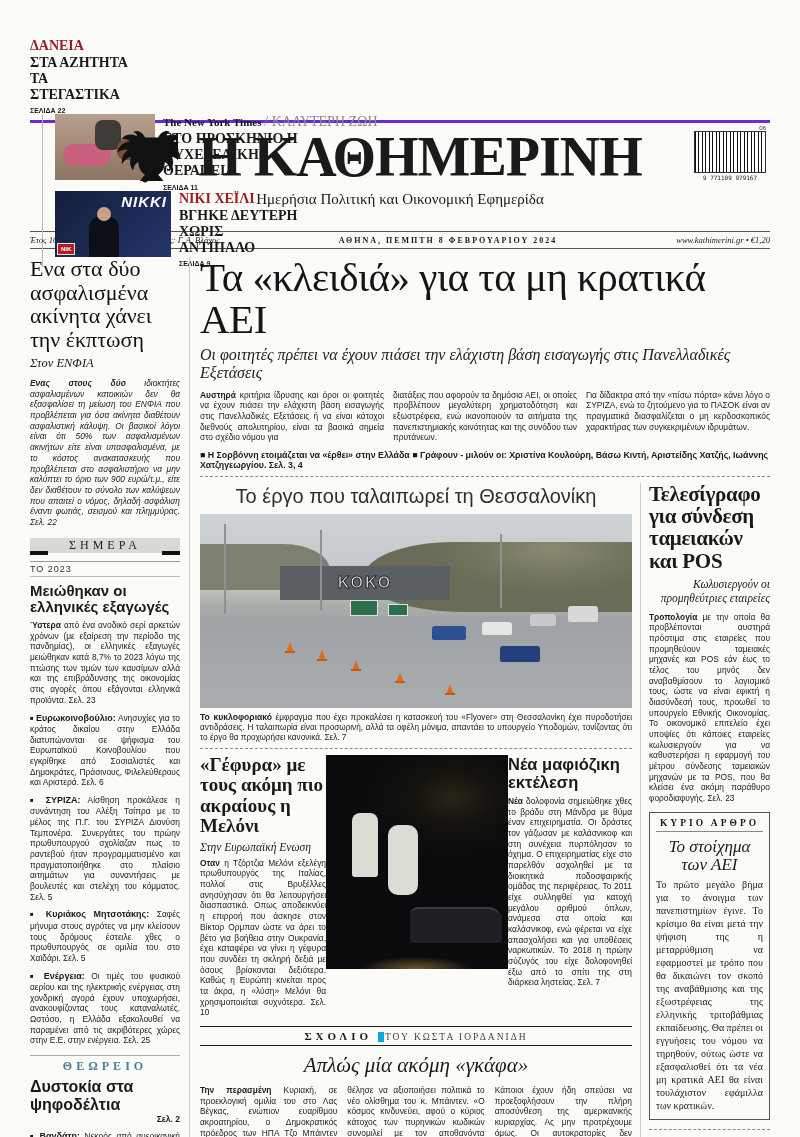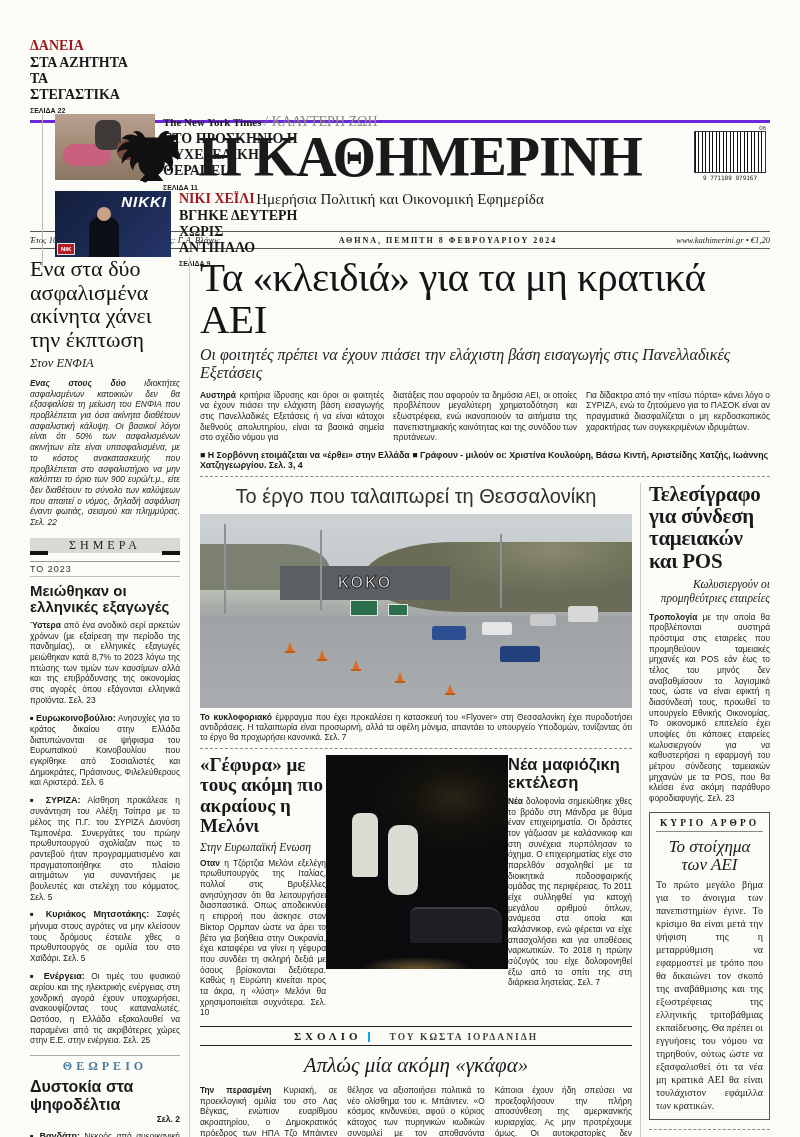--- a/index.html
+++ b/index.html
@@ -97,21 +97,21 @@
      background:radial-gradient(90px 60px at 70% 20%,#2a2417 0%,#14120d 45%,#0b0b0e 100%);}
   .fig-w{position:absolute;background:#dcdcd4;border-radius:8px 8px 3px 3px;}
   .crime-car{position:absolute;right:6px;bottom:26px;width:92px;height:34px;border-radius:8px 14px 2px 2px;background:#1d1f24;border-top:2px solid #3a3d44;}
   .crime-glow{position:absolute;left:10px;bottom:0;width:160px;height:26px;background:radial-gradient(80px 18px at 50% 100%,#6e5a33 0%,rgba(20,18,12,0) 70%);}
   .mafia{flex:1;min-width:0;}
   .mafia-h{font-size:16.5px;font-weight:bold;line-height:1.1;margin-bottom:5px;}
   
   .sxolio-head{margin-top:8px;border-top:1.5px solid #222;border-bottom:1px solid #222;padding:3px 0;text-align:center;
                font-family:"Liberation Serif","DejaVu Serif",serif;font-size:11px;letter-spacing:2px;}
   .sxolio-head .lbl{font-weight:bold;letter-spacing:4px;}
-  .sxolio-head .auth{color:#444;border-left:2px solid #0ea5e9;margin-left:6px;padding-left:20px;font-size:9.5px;letter-spacing:2px;font-weight:bold;}
+  .sxolio-head .auth{color:#444;border-left:6px solid #0ea5e9;margin-left:6px;padding-left:1px;font-size:9.5px;letter-spacing:2px;}
   .sxolio-h1{font-family:"Liberation Serif","DejaVu Serif",serif;font-style:italic;font-size:21px;text-align:center;margin:7px 0 7px 0;}
   .sxolio-cols{display:flex;gap:10px;}
   .sxolio-cols div{flex:1;min-width:0;white-space:pre-line;}
   
   .pos-h{font-family:"Liberation Serif","DejaVu Serif",serif;font-weight:bold;font-size:21px;line-height:1.06;letter-spacing:-0.3px;}
   .pos-sub{font-family:"Liberation Serif","DejaVu Serif",serif;font-style:italic;font-size:11.5px;margin:6px 0 6px 0;line-height:1.2;text-align:right;}
   .kyrio-box{border:1px solid #555;margin-top:8px;padding:5px 6px 7px 6px;}
   .kyrio-lbl{text-align:center;font-family:"Liberation Serif","DejaVu Serif",serif;font-weight:bold;font-size:9.5px;letter-spacing:3px;
              border-bottom:1px solid #888;padding-bottom:3px;}
   .kyrio-h{font-family:"Liberation Serif","DejaVu Serif",serif;font-style:italic;font-size:17px;text-align:center;margin:6px 0 5px 0;line-height:1.05;}

